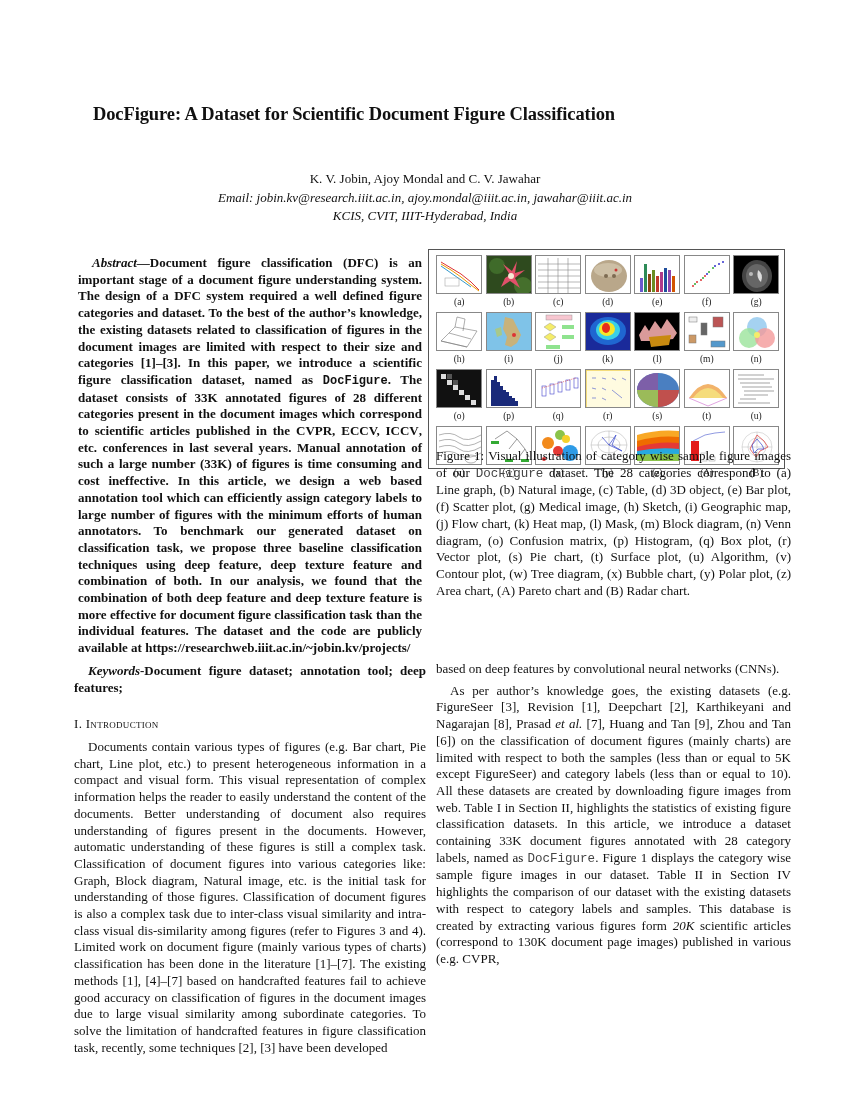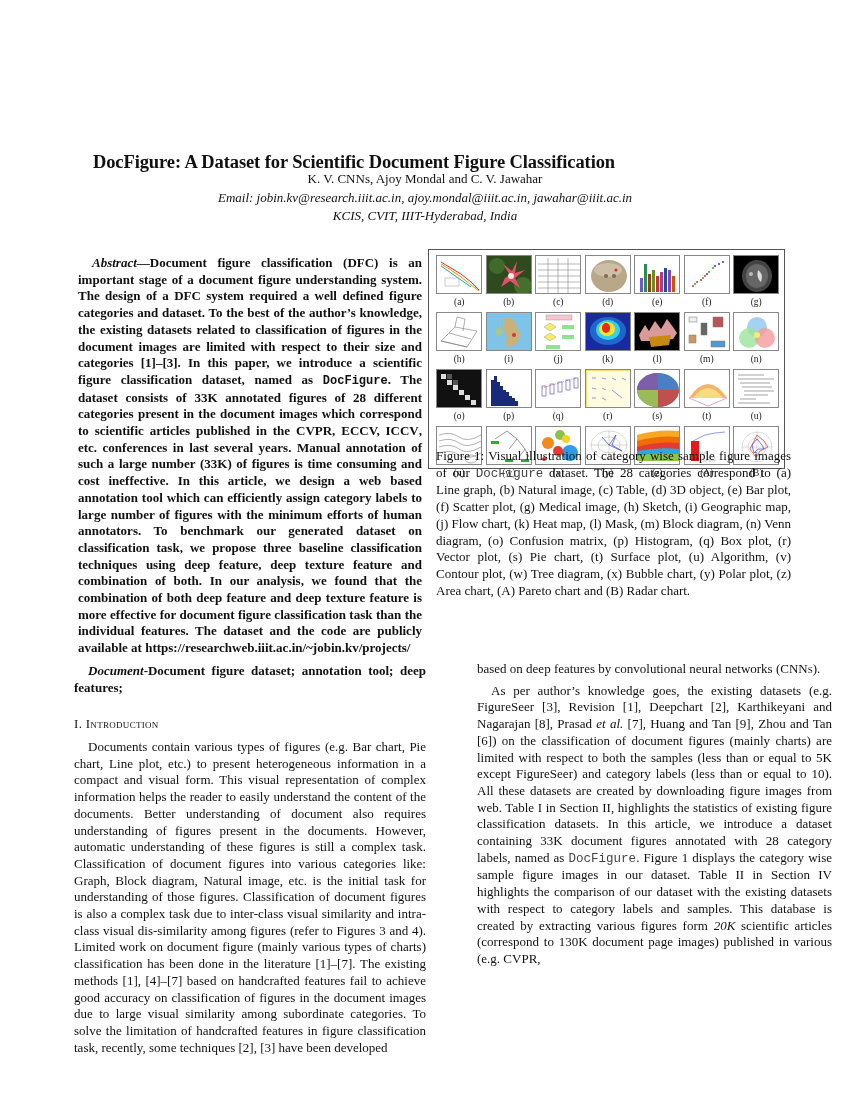--- a/index.html
+++ b/index.html
@@ -1,24 +1,24 @@
 <!DOCTYPE html>
 <html><head>
 <meta charset="utf-8">
 <style>
   html, body { margin: 0; padding: 0; background: #ffffff; }
   body { width: 850px; height: 1100px; position: relative; overflow: hidden;
          font-family: "Liberation Serif", "DejaVu Serif", serif; color: #111; }
   .title { position: absolute; top: 104px; left: 0; width: 708px; text-align: center;
-           font-weight: bold; font-size: 18.5px; letter-spacing: -0.1px; margin-top: 48px; }
+           font-weight: bold; font-size: 18.5px; letter-spacing: -0.1px; }
   .authors { position: absolute; top: 170px; left: 0; width: 850px; text-align: center; font-size: 13px; line-height: 18.5px; }
   .authors .it { font-style: italic; }
   .col { position: absolute; width: 352px; font-size: 13px; line-height: 16.7px; text-align: justify; }
   .col-left { left: 74px; top: 251px; }
-  .col-right { left: 436px; top: 661px; width: 355px; margin-left: 41px; }
+  .col-right { left: 436px; top: 661px; width: 355px; }
   .abstract { font-weight: bold; text-indent: 14px; margin: 4px; }
   .abstract .lead { font-style: italic; }
   .mono { font-family: "Liberation Mono", "DejaVu Sans Mono", monospace; font-size: 12px; }
   .mono-light { font-family: "Liberation Mono", "DejaVu Sans Mono", monospace; font-size: 12.5px; font-weight: normal; color: #444; }
   .sc { font-variant: small-caps; }
   .keywords { margin: 6px 0 0 0; text-indent: 14px; font-weight: bold; }
   .keywords .lead { font-style: italic; }
   .section-head { text-align: left; margin: 20px 0 6px 0; font-size: 13px; letter-spacing: 0.3px; }
   .para { margin: 0; text-indent: 14px; }
   .para + .para { margin-top: 5px; }
@@ -32,29 +32,29 @@
   .fig-caption { position: absolute; left: 436px; top: 448px; width: 355px; font-size: 13px; line-height: 16.7px; text-align: justify; margin: 0; }
 </style>
 </head>
 <body>
 
 <div>
 
   <div class="title">DocFigure: A Dataset for Scientific Document Figure Classification</div>
 
   <div class="authors">
-    <div>K. V. CNNs, Ajoy Mondal and C. V. Jawahar</div>
+    <div>K. V. Jobin, Ajoy Mondal and C. V. Jawahar</div>
     <div class="it">Email: jobin.kv@research.iiit.ac.in, ajoy.mondal@iiit.ac.in, jawahar@iiit.ac.in</div>
     <div class="it">KCIS, CVIT, IIIT-Hyderabad, India</div>
   </div>
 
   <div class="col col-left">
     <p class="abstract"><span class="lead">Abstract</span><span>—Document figure classification (DFC) is an important stage of a document figure understanding system. The design of a DFC system required a well defined figure categories and dataset. To the best of the author’s knowledge, the existing datasets related to classification of figures in the document images are limited with respect to their size and categories [1]–[3]. In this paper, we introduce a scientific figure classification dataset, named as </span><span class="mono">DocFigure</span><span>. The dataset consists of 33K annotated figures of 28 different categories present in the document images which correspond to scientific articles published in the </span><span class="sc">CVPR, ECCV, ICCV</span><span>, etc. conferences in last several years. Manual annotation of such a large number (33K) of figures is time consuming and cost ineffective. In this article, we design a web based annotation tool which can efficiently assign category labels to large number of figures with the minimum efforts of human annotators. To benchmark our generated dataset on classification task, we propose three baseline classification techniques using deep feature, deep texture feature and combination of both. In our analysis, we found that the combination of both deep feature and deep texture feature is more effective for document figure classification task than the individual features. The dataset and the code are publicly available at https://researchweb.iiit.ac.in/~jobin.kv/projects/</span></p>
 
-    <p class="keywords"><span class="lead">Document</span><span>-Document figure dataset; annotation tool; deep features;</span></p>
+    <p class="keywords"><span class="lead">Keywords</span><span>-Document figure dataset; annotation tool; deep features;</span></p>
 
     <div class="section-head"><span>I. </span><span class="sc">Introduction</span></div>
 
     <p class="para">Documents contain various types of figures (e.g. Bar chart, Pie chart, Line plot, etc.) to present heterogeneous information in a compact and visual form. This visual representation of complex information helps the reader to easily understand the content of the documents. Better understanding of document also requires understanding of figures present in the documents. However, automatic understanding of these figures is still a complex task. Classification of document figures into various categories like: Graph, Block diagram, Natural image, etc. is the initial task for understanding of those figures. Classification of document figures is also a complex task due to inter-class visual similarity and intra-class visual dis-similarity among figures (refer to Figures 3 and 4). Limited work on document figure (mainly various types of charts) classification has been done in the literature [1]–[7]. The existing methods [1], [4]–[7] based on handcrafted features fail to achieve good accuracy on classification of figures in the document images due to large visual similarity among subordinate categories. To solve the limitation of handcrafted features in figure classification task, recently, some techniques [2], [3] have been developed</p>
   </div>
 
   <div class="figure-box">
     <div class="grid" id="fig-grid">
         <div class="cell">
           <div class="thumb"><svg width="46" height="39" viewBox="0 0 46 39">

